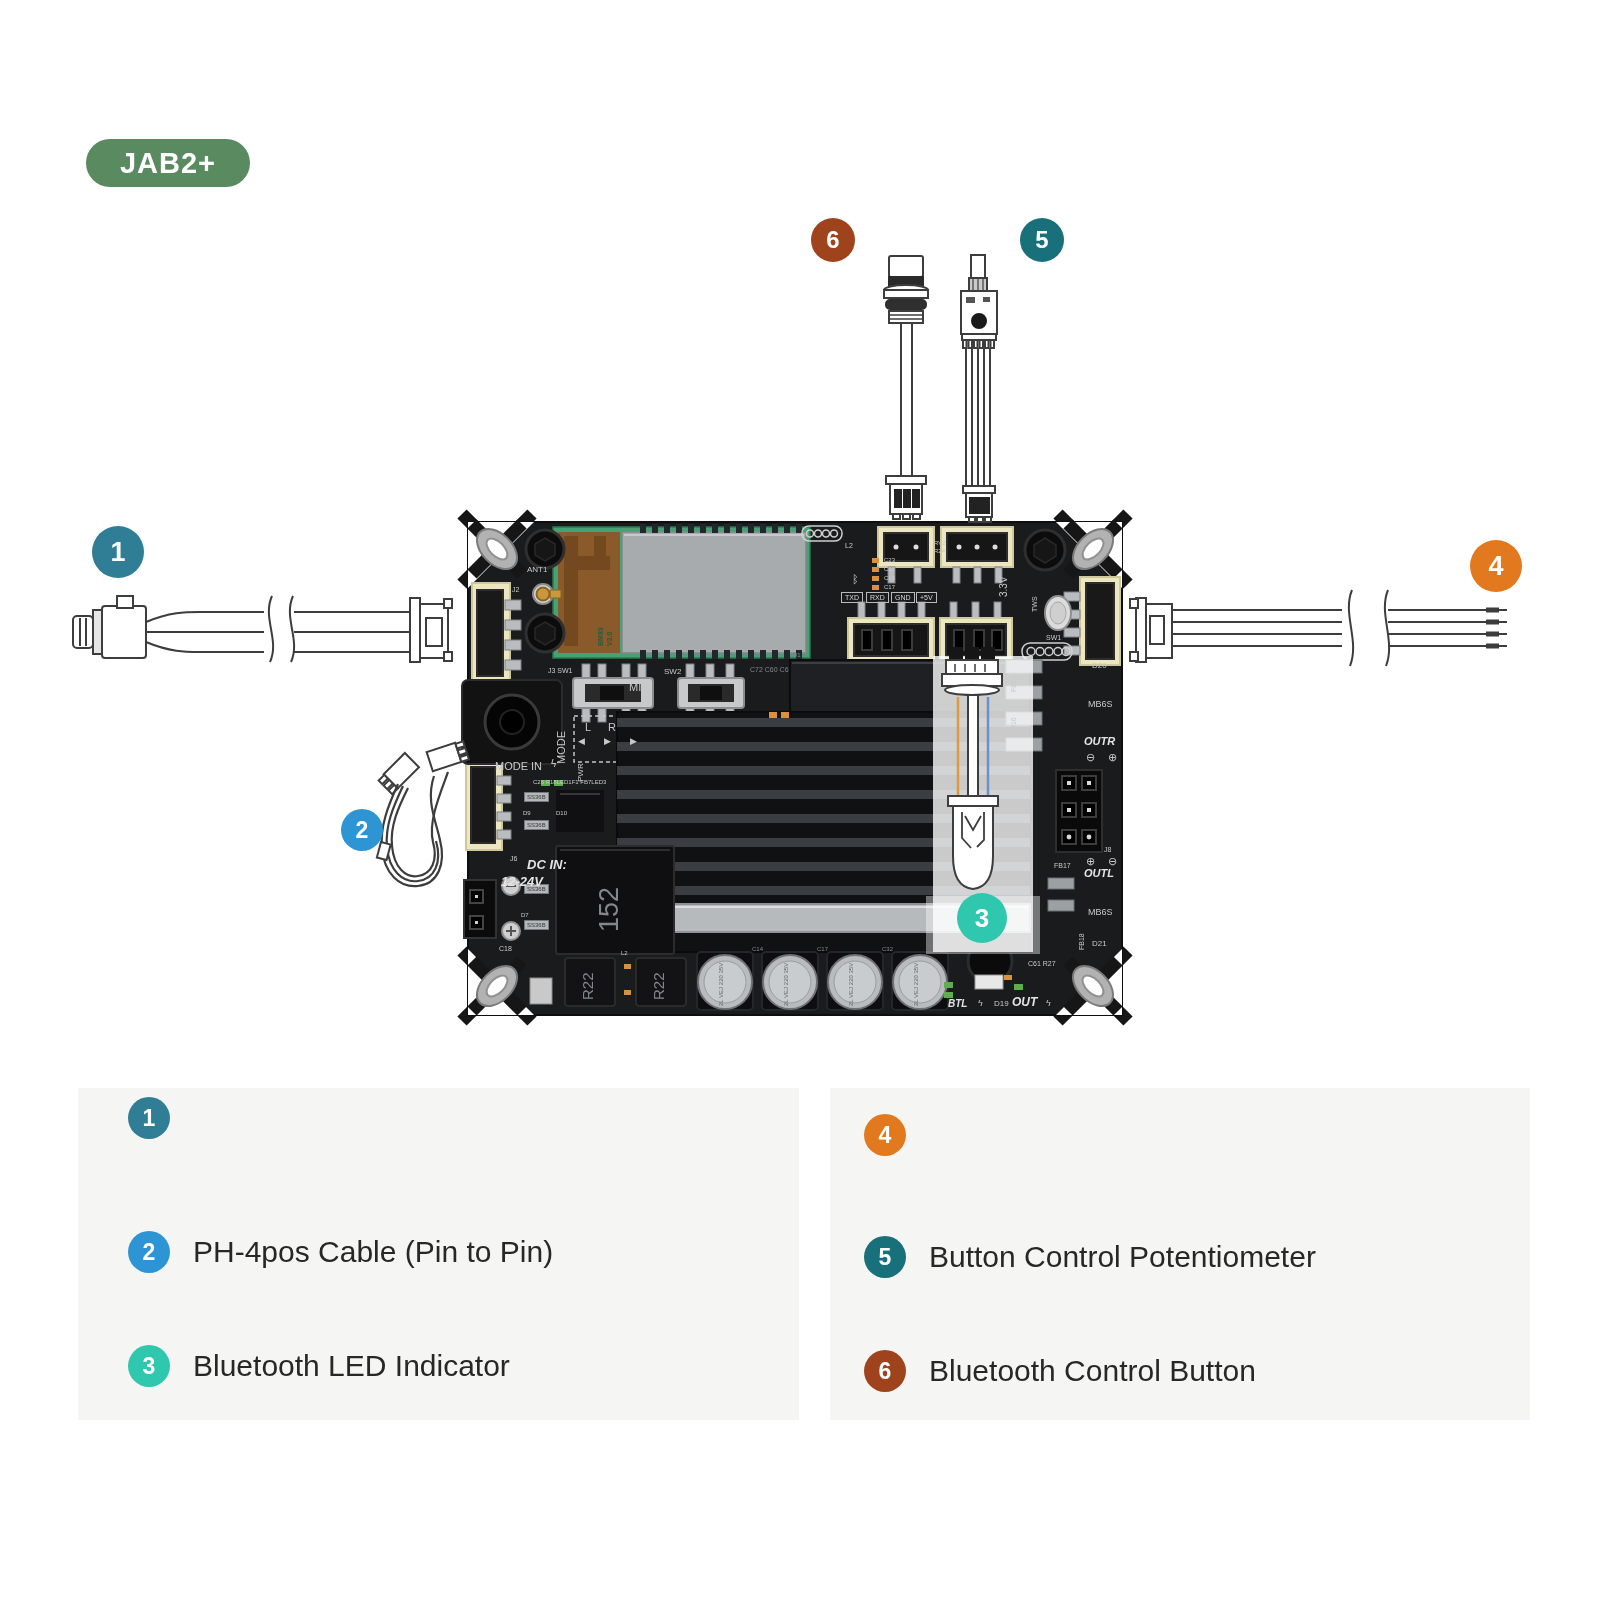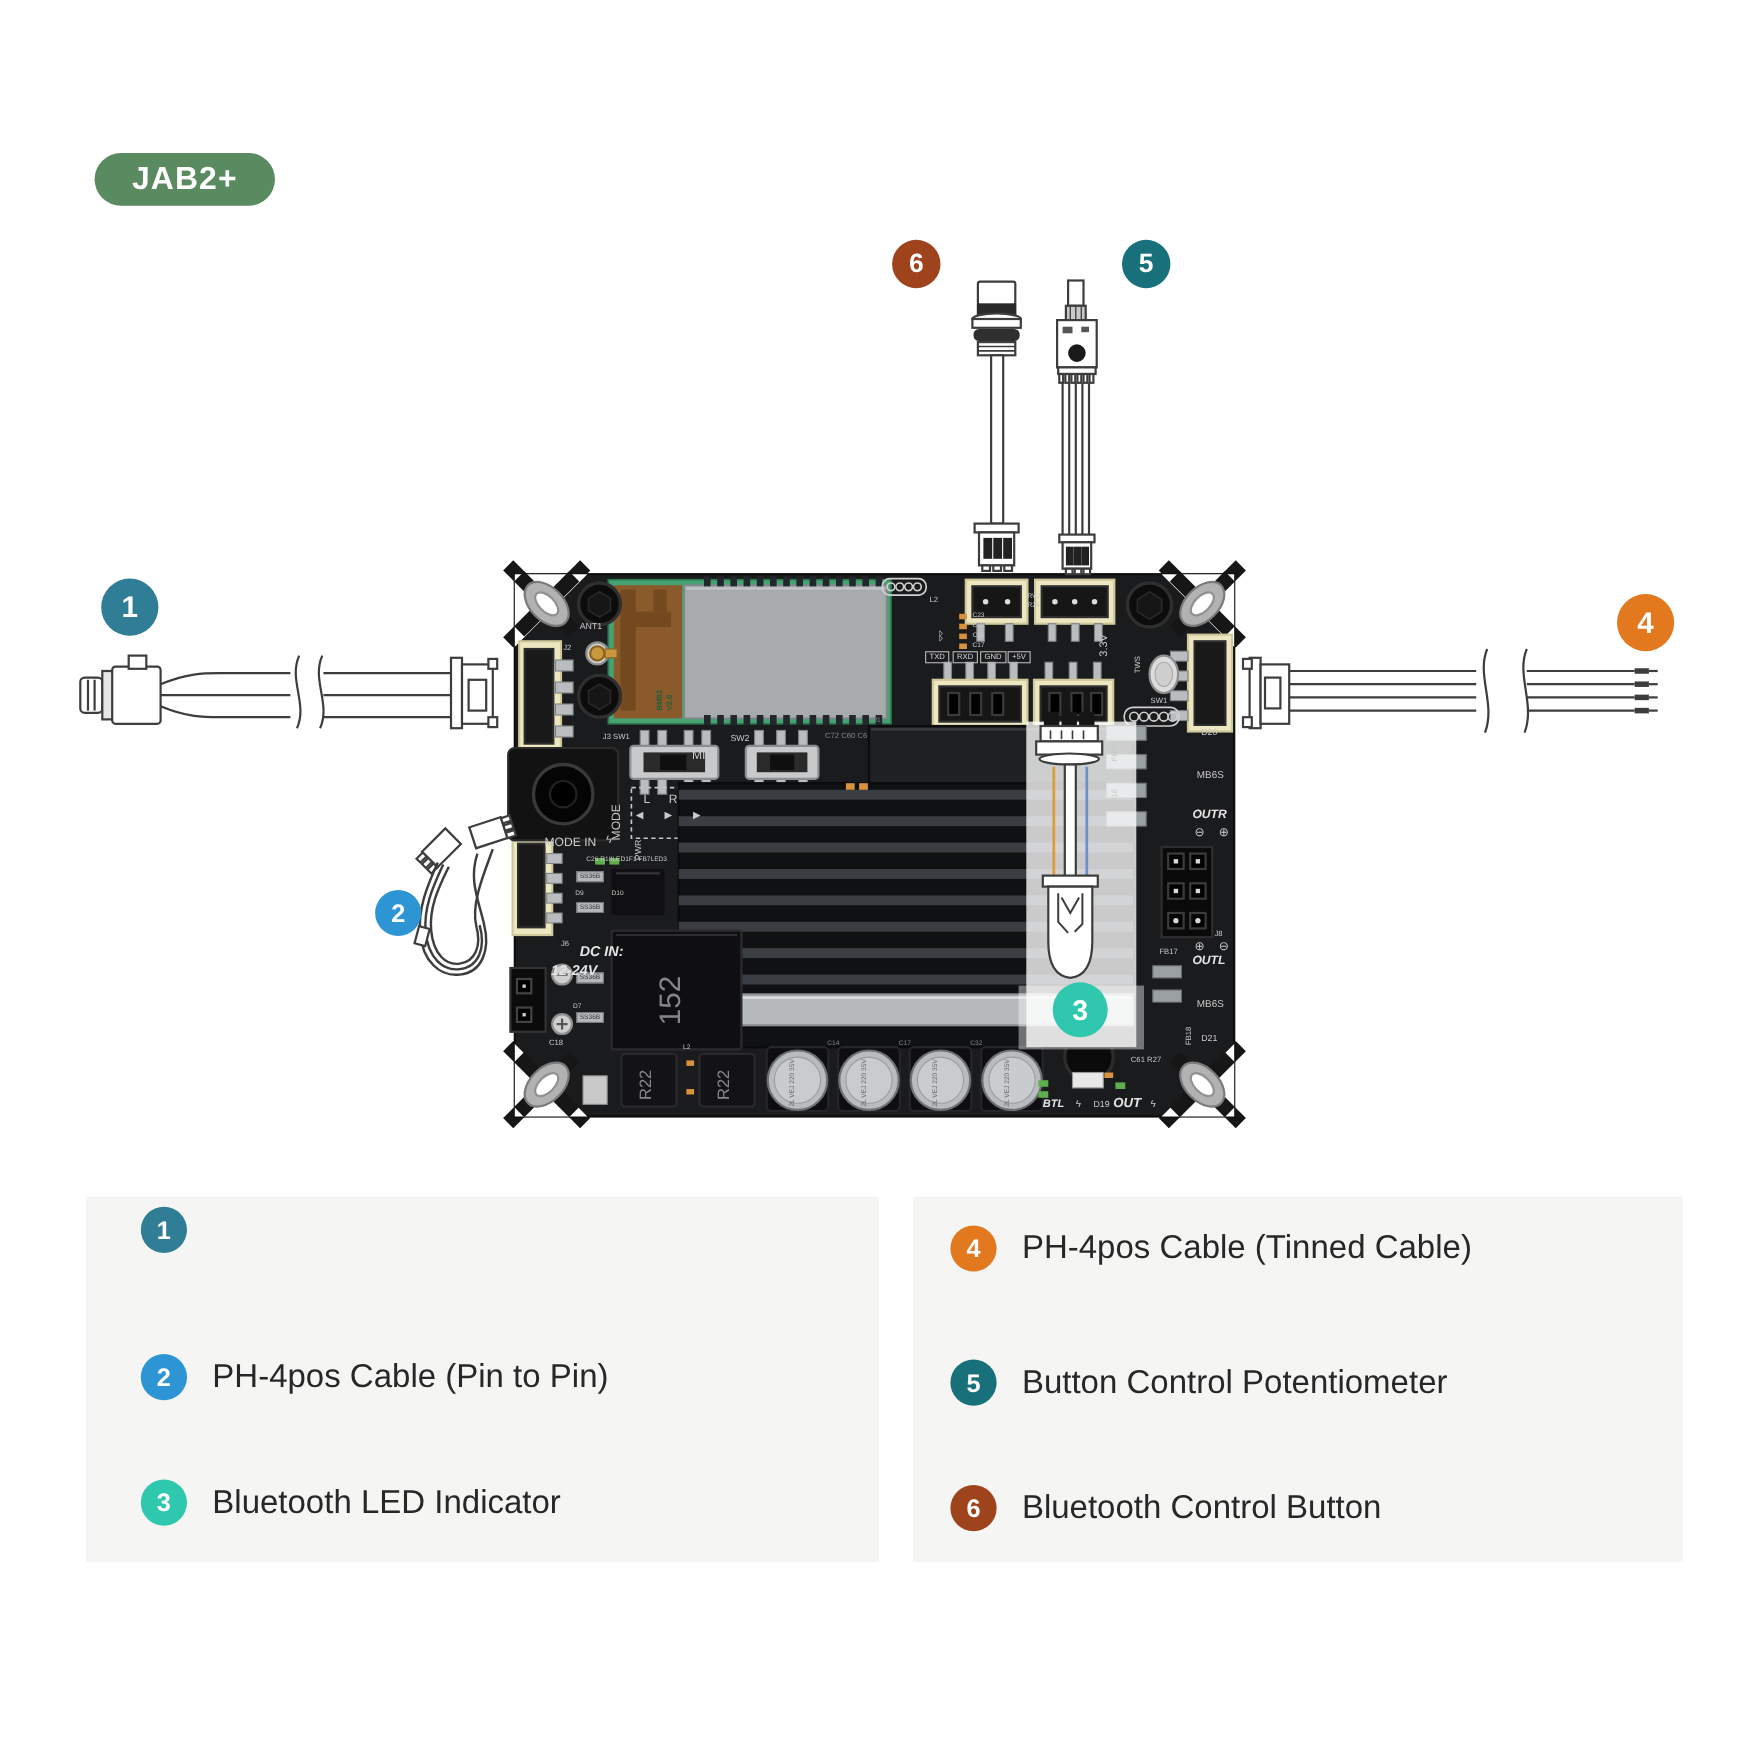--- a/index.html
+++ b/index.html
@@ -608,21 +608,20 @@
       <span class="legend-label">PH-4pos Cable (Pin to Pin)</span>
     </div>
     <div class="legend-row" style="left:50px;top:257px;">
       <span class="legend-bullet" style="background: rgb(47, 199, 173);">3</span>
       <span class="legend-label">Bluetooth LED Indicator</span>
     </div>
   </div>
   <div class="legend-panel right">
     <div class="legend-row" style="left:34px;top:26px;">
       <span class="legend-bullet" style="background: rgb(226, 121, 31);">4</span>
-      <span class="legend-label">PH-4pos Cable (Tinned Cable)</span>
     </div>
     <div class="legend-row" style="left:34px;top:148px;">
       <span class="legend-bullet" style="background: rgb(23, 112, 122);">5</span>
       <span class="legend-label">Button Control Potentiometer</span>
     </div>
     <div class="legend-row" style="left:34px;top:262px;">
       <span class="legend-bullet" style="background: rgb(158, 67, 28);">6</span>
       <span class="legend-label">Bluetooth Control Button</span>
     </div>
   </div>

